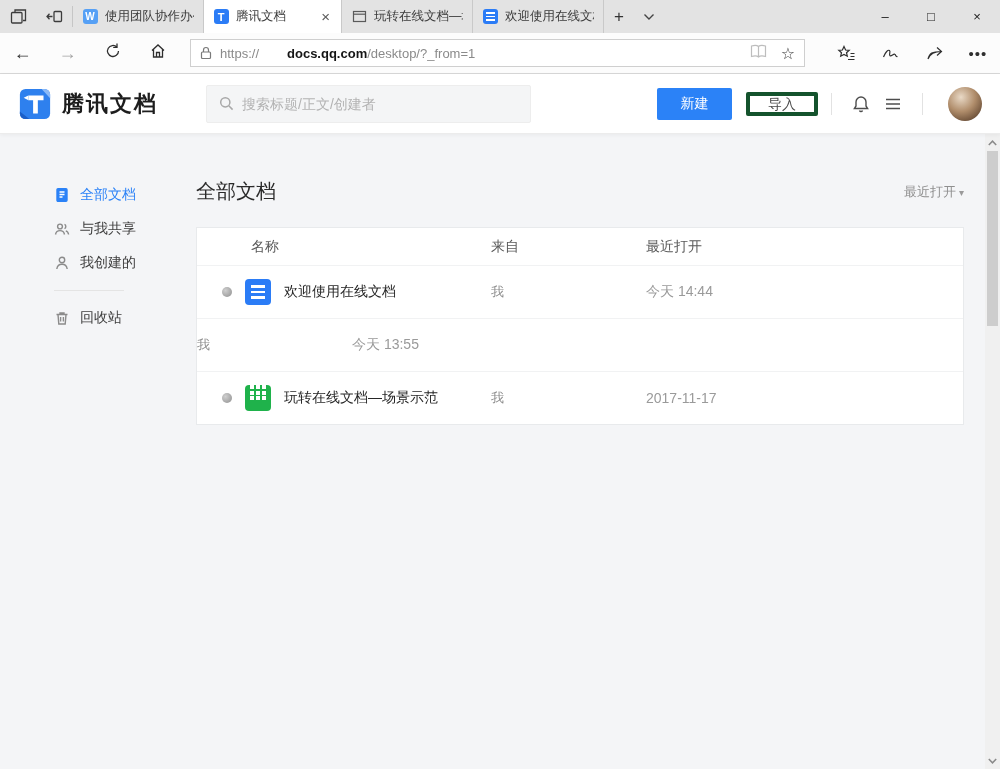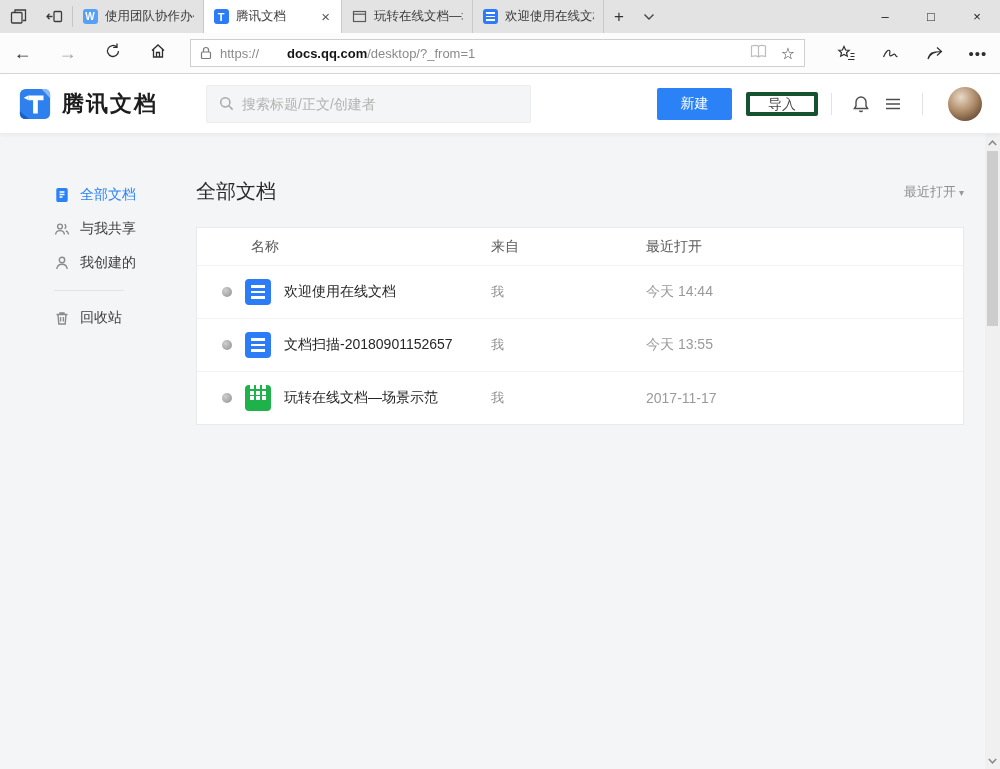--- a/index.html
+++ b/index.html
@@ -316,29 +316,20 @@
                 <i></i>
                 <i></i>
               </span>
             <span class="doc-name">欢迎使用在线文档</span>
           </div>
           <div class="cell-owner">我</div>
           <div class="cell-date">今天 14:44</div>
         </div>
 
         <div class="row">
-          <div class="cell-name">
-            <span class="row-marker"></span>
-            <span class="file-icon doc">
-                <i></i>
-                <i></i>
-                <i></i>
-              </span>
-            <span class="doc-name">文档扫描-20180901152657</span>
-          </div>
           <div class="cell-owner">我</div>
           <div class="cell-date">今天 13:55</div>
         </div>
 
         <div class="row">
           <div class="cell-name">
             <span class="row-marker"></span>
             <span class="file-icon sheet">
                 <i></i>
                 <i></i>

